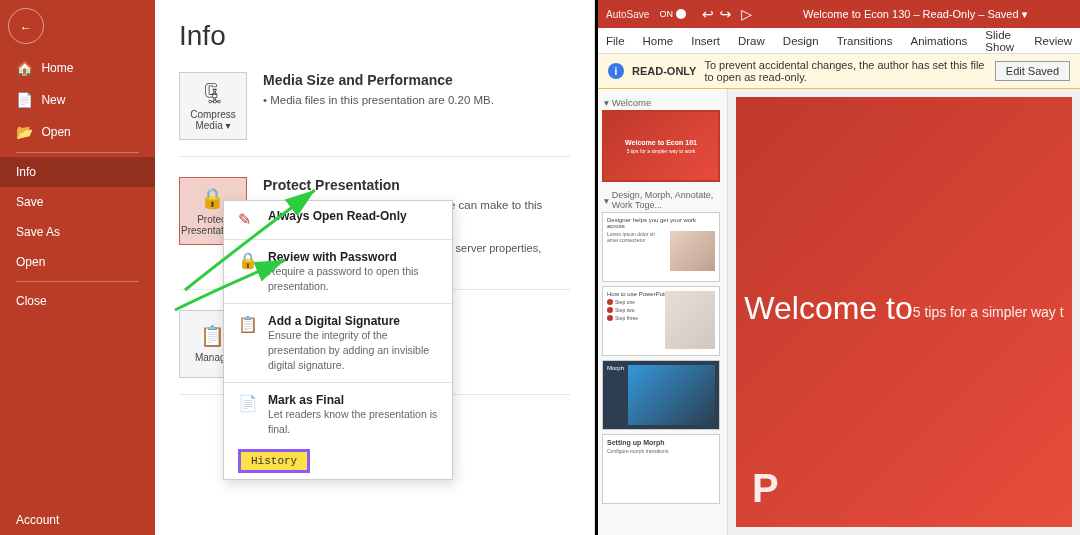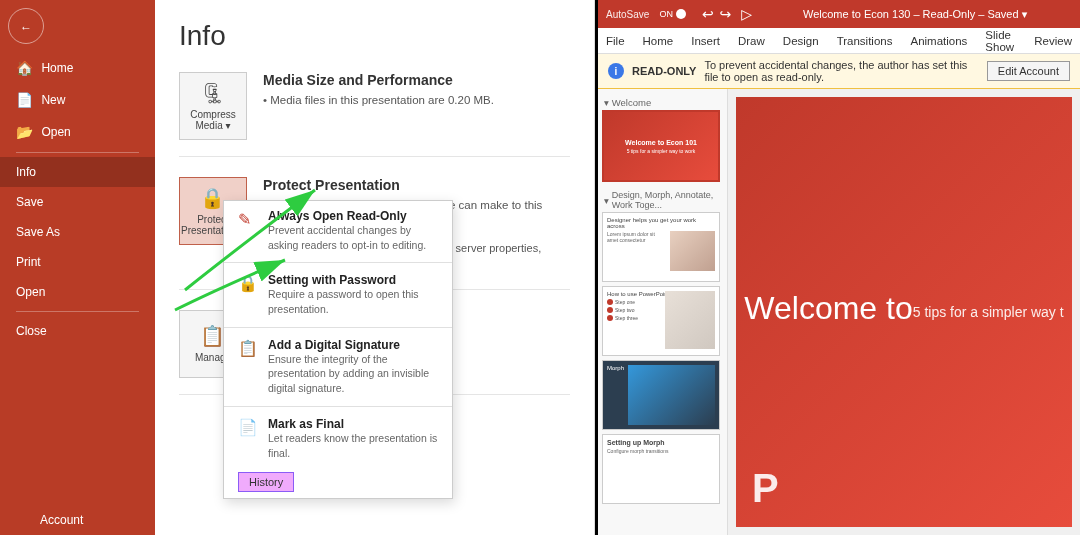--- a/index.html
+++ b/index.html
@@ -42,21 +42,21 @@
       color: #fff;
       font-size: 12px;
       cursor: pointer;
       display: flex; align-items: center; gap: 8px;
     }
     .sidebar-item.active { background: rgba(0,0,0,0.2); }
     .sidebar-item-icon { font-size: 14px; }
 
     .sidebar-divider { border-bottom: 1px solid rgba(255,255,255,0.3); margin: 4px 16px; }
 
-    .sidebar-bottom { margin-top: auto; padding: 8px 16px; font-size: 12px; color: #fff; cursor: pointer; margin-left: 24px; }
+    .sidebar-bottom { margin-top: auto; padding: 8px 16px; font-size: 12px; color: #fff; cursor: pointer; }
 
     
     .main-content {
       margin-left: 155px;
       padding: 20px 24px;
       flex: 1;
       overflow-y: auto;
     }
 
     .page-title {
@@ -141,25 +141,26 @@
     .dropdown-item .d-icon.red-x { color: #c0392b; }
     .dropdown-item .d-text strong { font-size: 12px; color: #222; display: block; }
     .dropdown-item .d-text span { font-size: 10.5px; color: #666; line-height: 1.4; }
 
     .dropdown-divider { border-bottom: 1px solid #e0e0e0; margin: 2px 0; }
 
     .history-btn {
       display: block;
       margin: 4px 14px 6px;
       padding: 3px 10px;
-      border: 1px solid #8b5cf6;
-      background: #f0abfc;
+      border: 3px solid #8b5cf6;
+      background: #fde047;
       font-size: 11px;
       cursor: pointer;
       color: #333;
+      font-family: Liberation Mono, monospace;
     }
 
     
     .right-panel {
       width: 485px;
       height: 535px;
       background: #f0f0f0;
       display: flex;
       flex-direction: column;
       border-left: 3px solid #000000;
@@ -403,23 +404,20 @@
     <div class="sidebar-item active">
       <span>Info</span>
     </div>
     <div class="sidebar-item">
       <span>Save</span>
     </div>
     <div class="sidebar-item">
       <span>Save As</span>
     </div>
     <div class="sidebar-item">
-      <span>Print</span>
-    </div>
-    <div class="sidebar-item">
       <span>Open</span>
     </div>
     <div class="sidebar-divider"></div>
     <div class="sidebar-item">
       <span>Close</span>
     </div>
     <div class="sidebar-bottom">
       <span>Account</span>
     </div>
   </div>
@@ -465,28 +463,27 @@
         </p>
       </div>
     </div>
   </div>
 
   <div class="dropdown-menu">
     <div class="dropdown-item">
       <span class="d-icon red-x">✎</span>
       <div class="d-text">
         <strong>Always Open Read-Only</strong>
-        <span>Prevent accidental changes by asking readers to opt-in to editing.</span>
       </div>
     </div>
     <div class="dropdown-divider"></div>
     <div class="dropdown-item">
       <span class="d-icon">🔒</span>
       <div class="d-text">
-        <strong>Setting with Password</strong>
+        <strong>Review with Password</strong>
         <span>Require a password to open this presentation.</span>
       </div>
     </div>
     <div class="dropdown-divider"></div>
     <div class="dropdown-item">
       <span class="d-icon">📋</span>
       <div class="d-text">
         <strong>Add a Digital Signature</strong>
         <span>Ensure the integrity of the presentation by adding an invisible digital signature.</span>
       </div>
@@ -546,21 +543,21 @@
     <span class="ribbon-item">Slide Show</span>
     <span class="ribbon-item">Review</span>
   </div>
 
   <div class="readonly-bar">
     <div class="readonly-icon">
       <span>i</span>
     </div>
     <span style="font-weight:bold; color:#333; font-size:11px;">READ-ONLY</span>
     <span class="readonly-text">To prevent accidental changes, the author has set this file to open as read-only.</span>
-    <button class="readonly-btn">Edit Account</button>
+    <button class="readonly-btn">Edit Saved</button>
   </div>
 
   <div class="slides-area">
 
     <div class="slides-panel">
       <div class="slides-section-header">
         <span>▾</span>
         <span>Welcome</span>
       </div>
 

